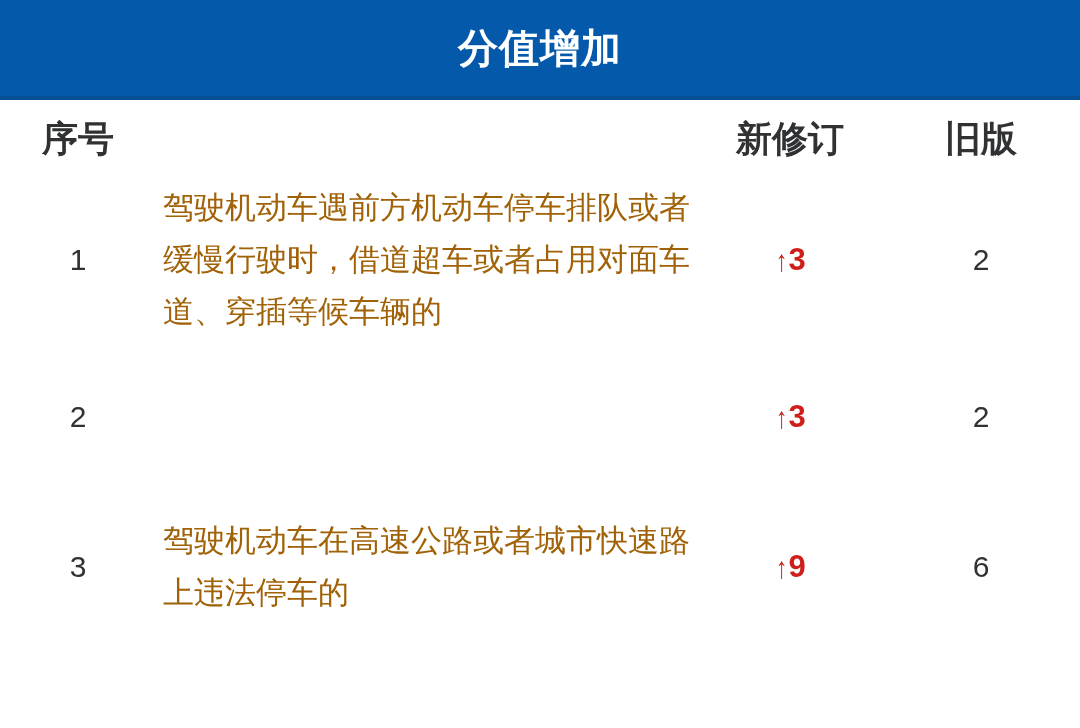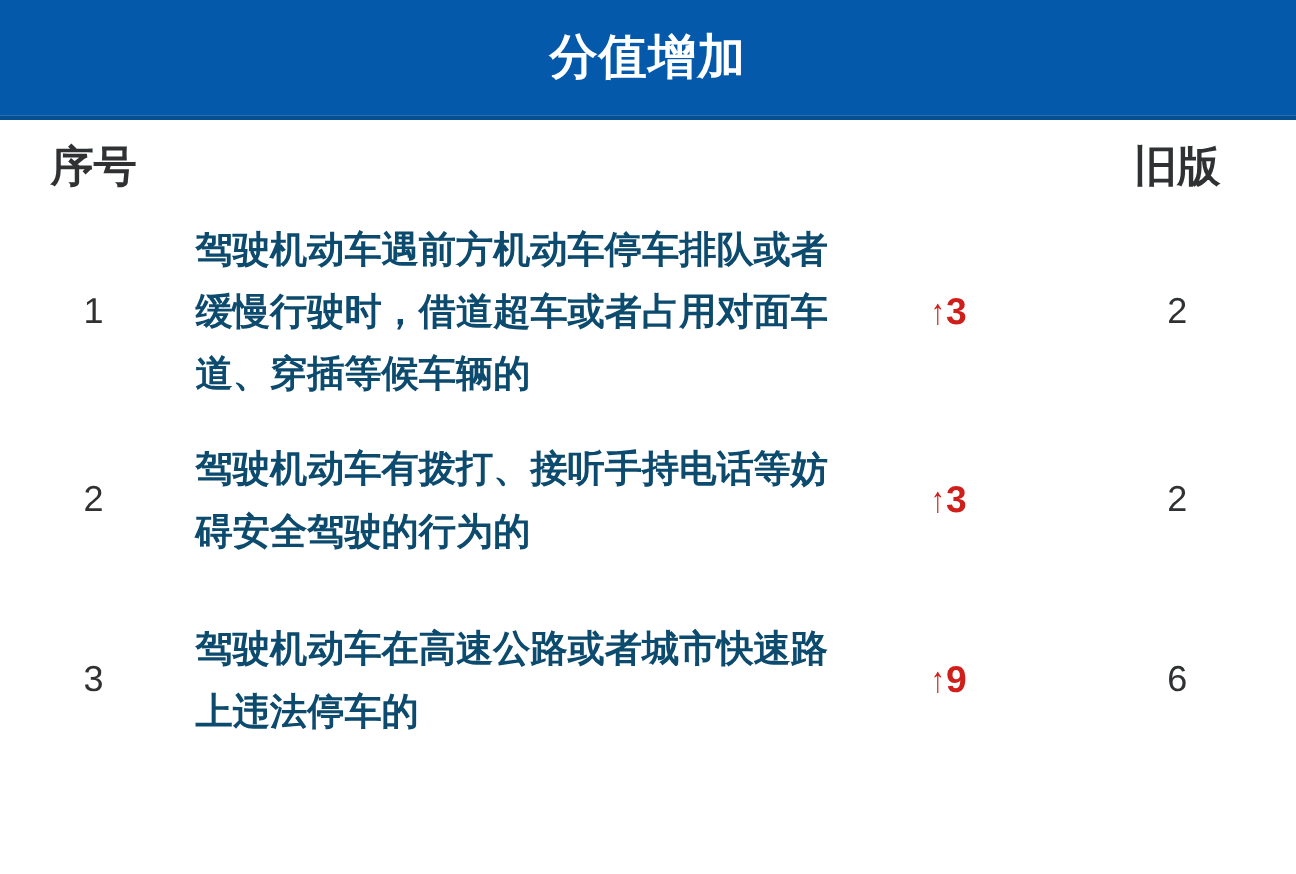--- a/index.html
+++ b/index.html
@@ -117,23 +117,23 @@
   .cell-violation {
     left: 163px;
     width: 540px;
     top: 0;
     bottom: 0;
     display: flex;
     align-items: center;
     justify-content: flex-start;
   }
   .violation-text {
-    color: #0c4a6e;
+    color: #a16207;
     font-size: 31px;
-    font-weight: bold;
+    font-weight: normal;
     line-height: 52px;
     text-align: left;
     word-break: break-all;
   }
 
   .cell-new {
     left: 700px;
     width: 180px;
     top: 0;
     bottom: 0;
@@ -175,42 +175,40 @@
 
   <div class="banner">
     <div class="banner-title">分值增加</div>
   </div>
   <div class="banner-underline"></div>
 
   <div class="table">
 
     <div class="thead">
       <div class="th th-index">序号</div>
+      <div class="th th-new">新修订</div>
       <div class="th th-old">旧版</div>
     </div>
 
     <div class="tbody">
 
       <div class="row row-1">
         <div class="cell cell-index">1</div>
         <div class="cell cell-violation">
           <span class="violation-text">驾驶机动车遇前方机动车停车排队或者缓慢行驶时，借道超车或者占用对面车道、穿插等候车辆的</span>
         </div>
         <div class="cell cell-new">
           <span class="arrow-up">↑</span>
             <span>3</span>
         </div>
         <div class="cell cell-old">2</div>
       </div>
 
       <div class="row row-2">
         <div class="cell cell-index">2</div>
-        <div class="cell cell-violation">
-          <span class="violation-text">驾驶机动车有拨打、接听手持电话等妨碍安全驾驶的行为的</span>
-        </div>
         <div class="cell cell-new">
           <span class="arrow-up">↑</span>
             <span>3</span>
         </div>
         <div class="cell cell-old">2</div>
       </div>
 
       <div class="row row-3">
         <div class="cell cell-index">3</div>
         <div class="cell cell-violation">

